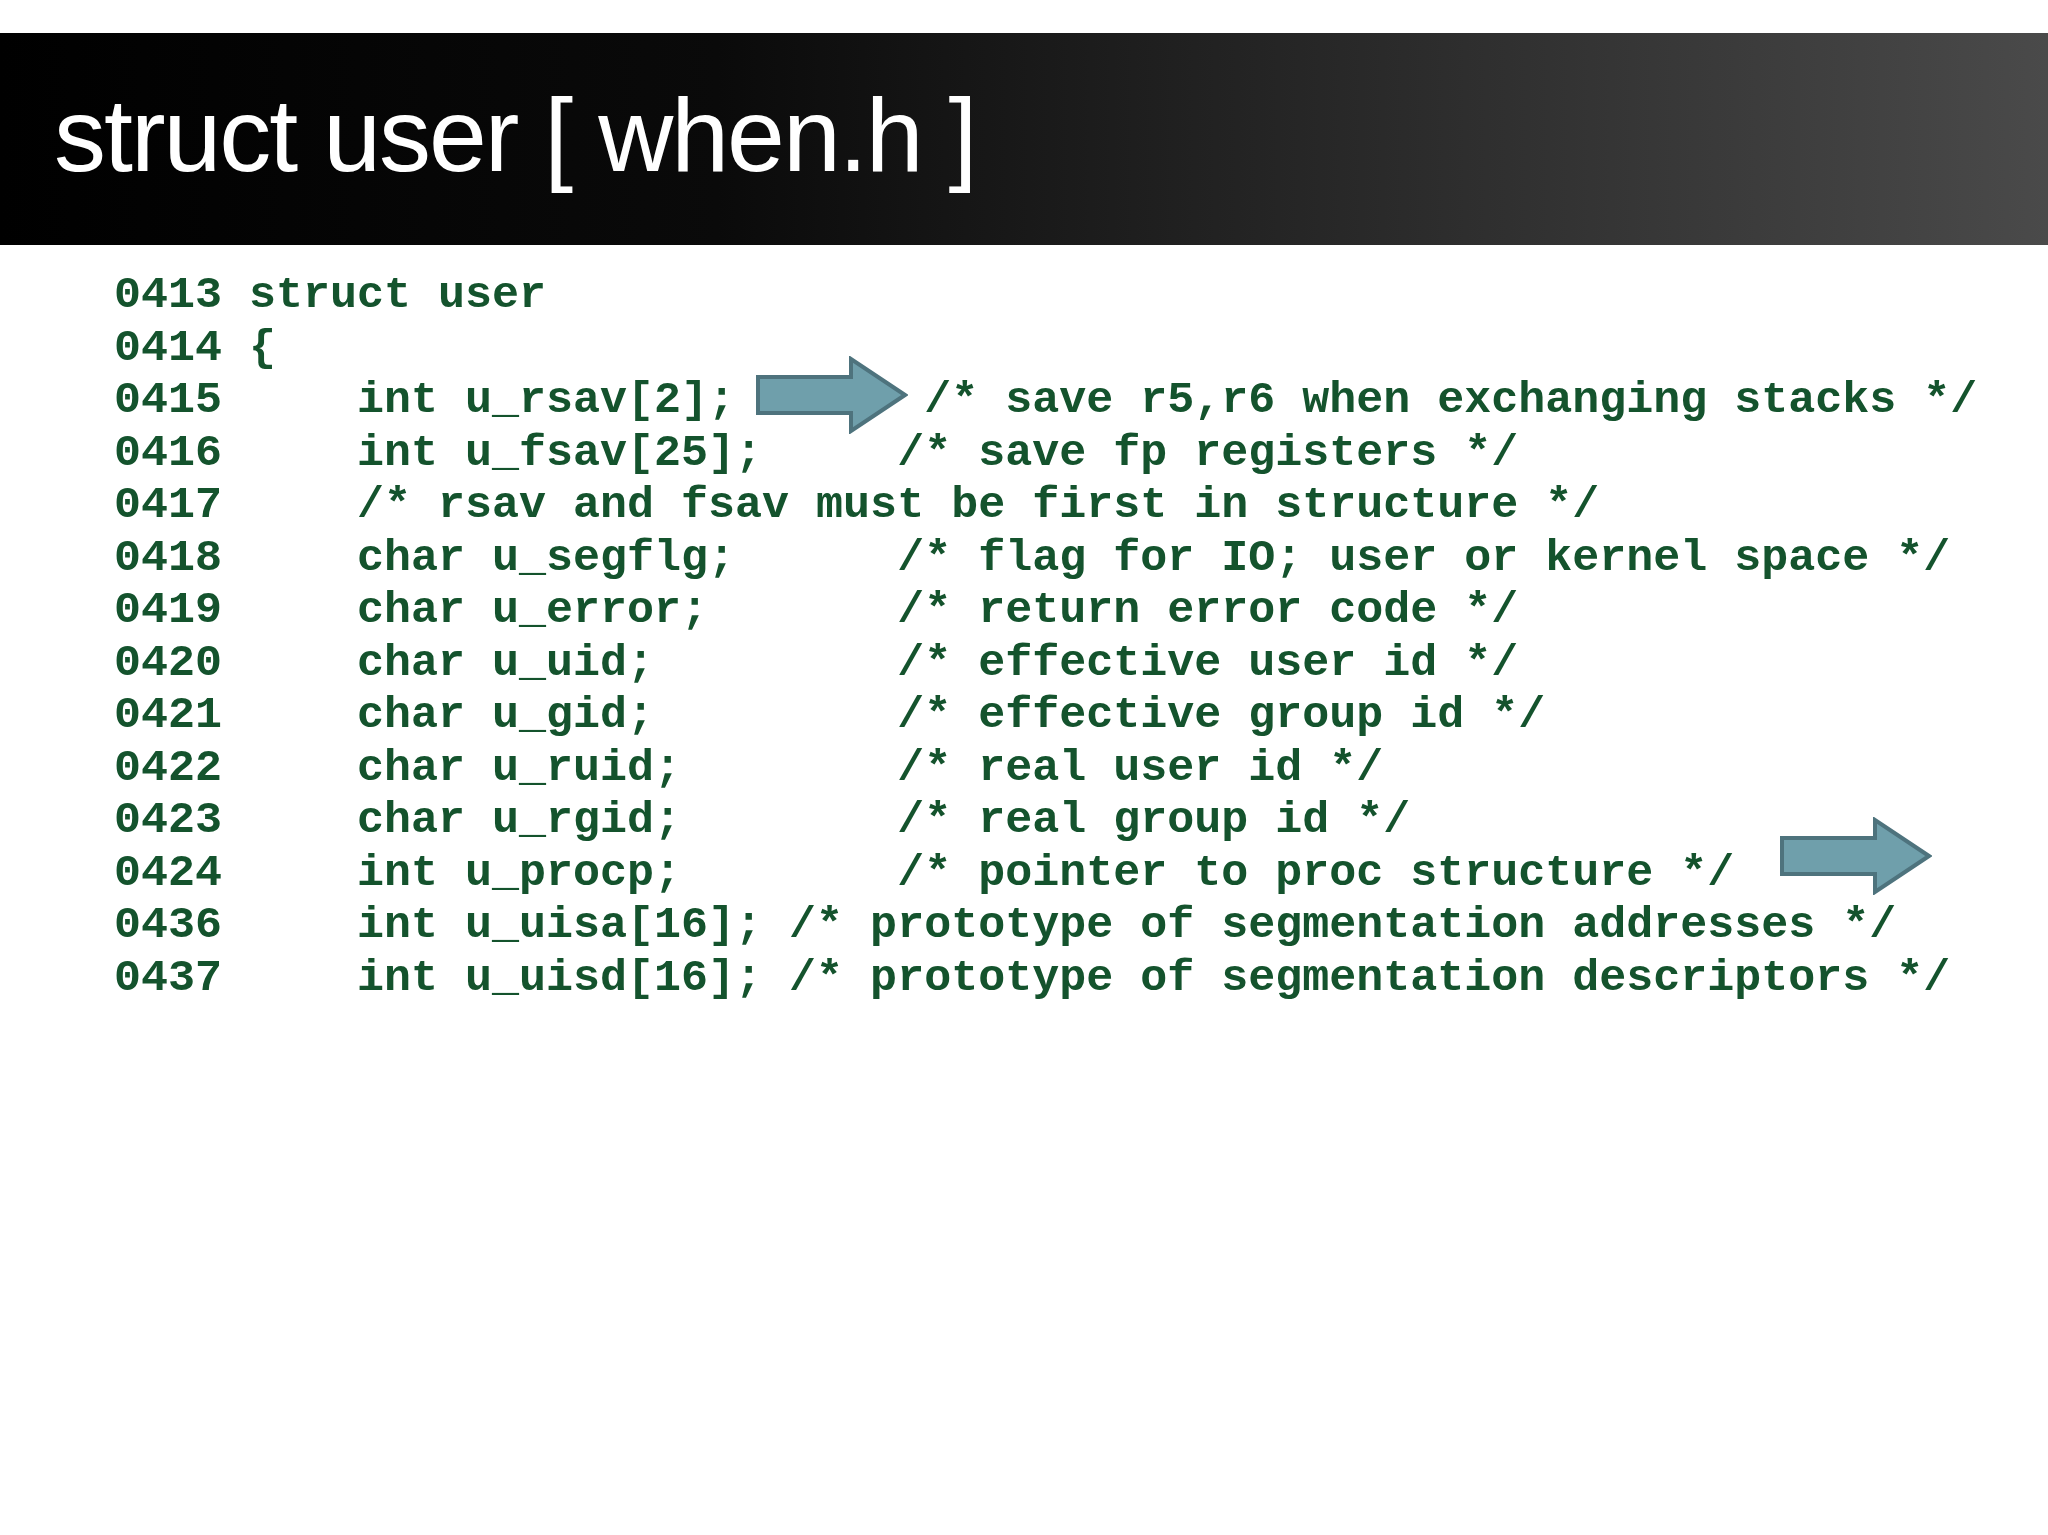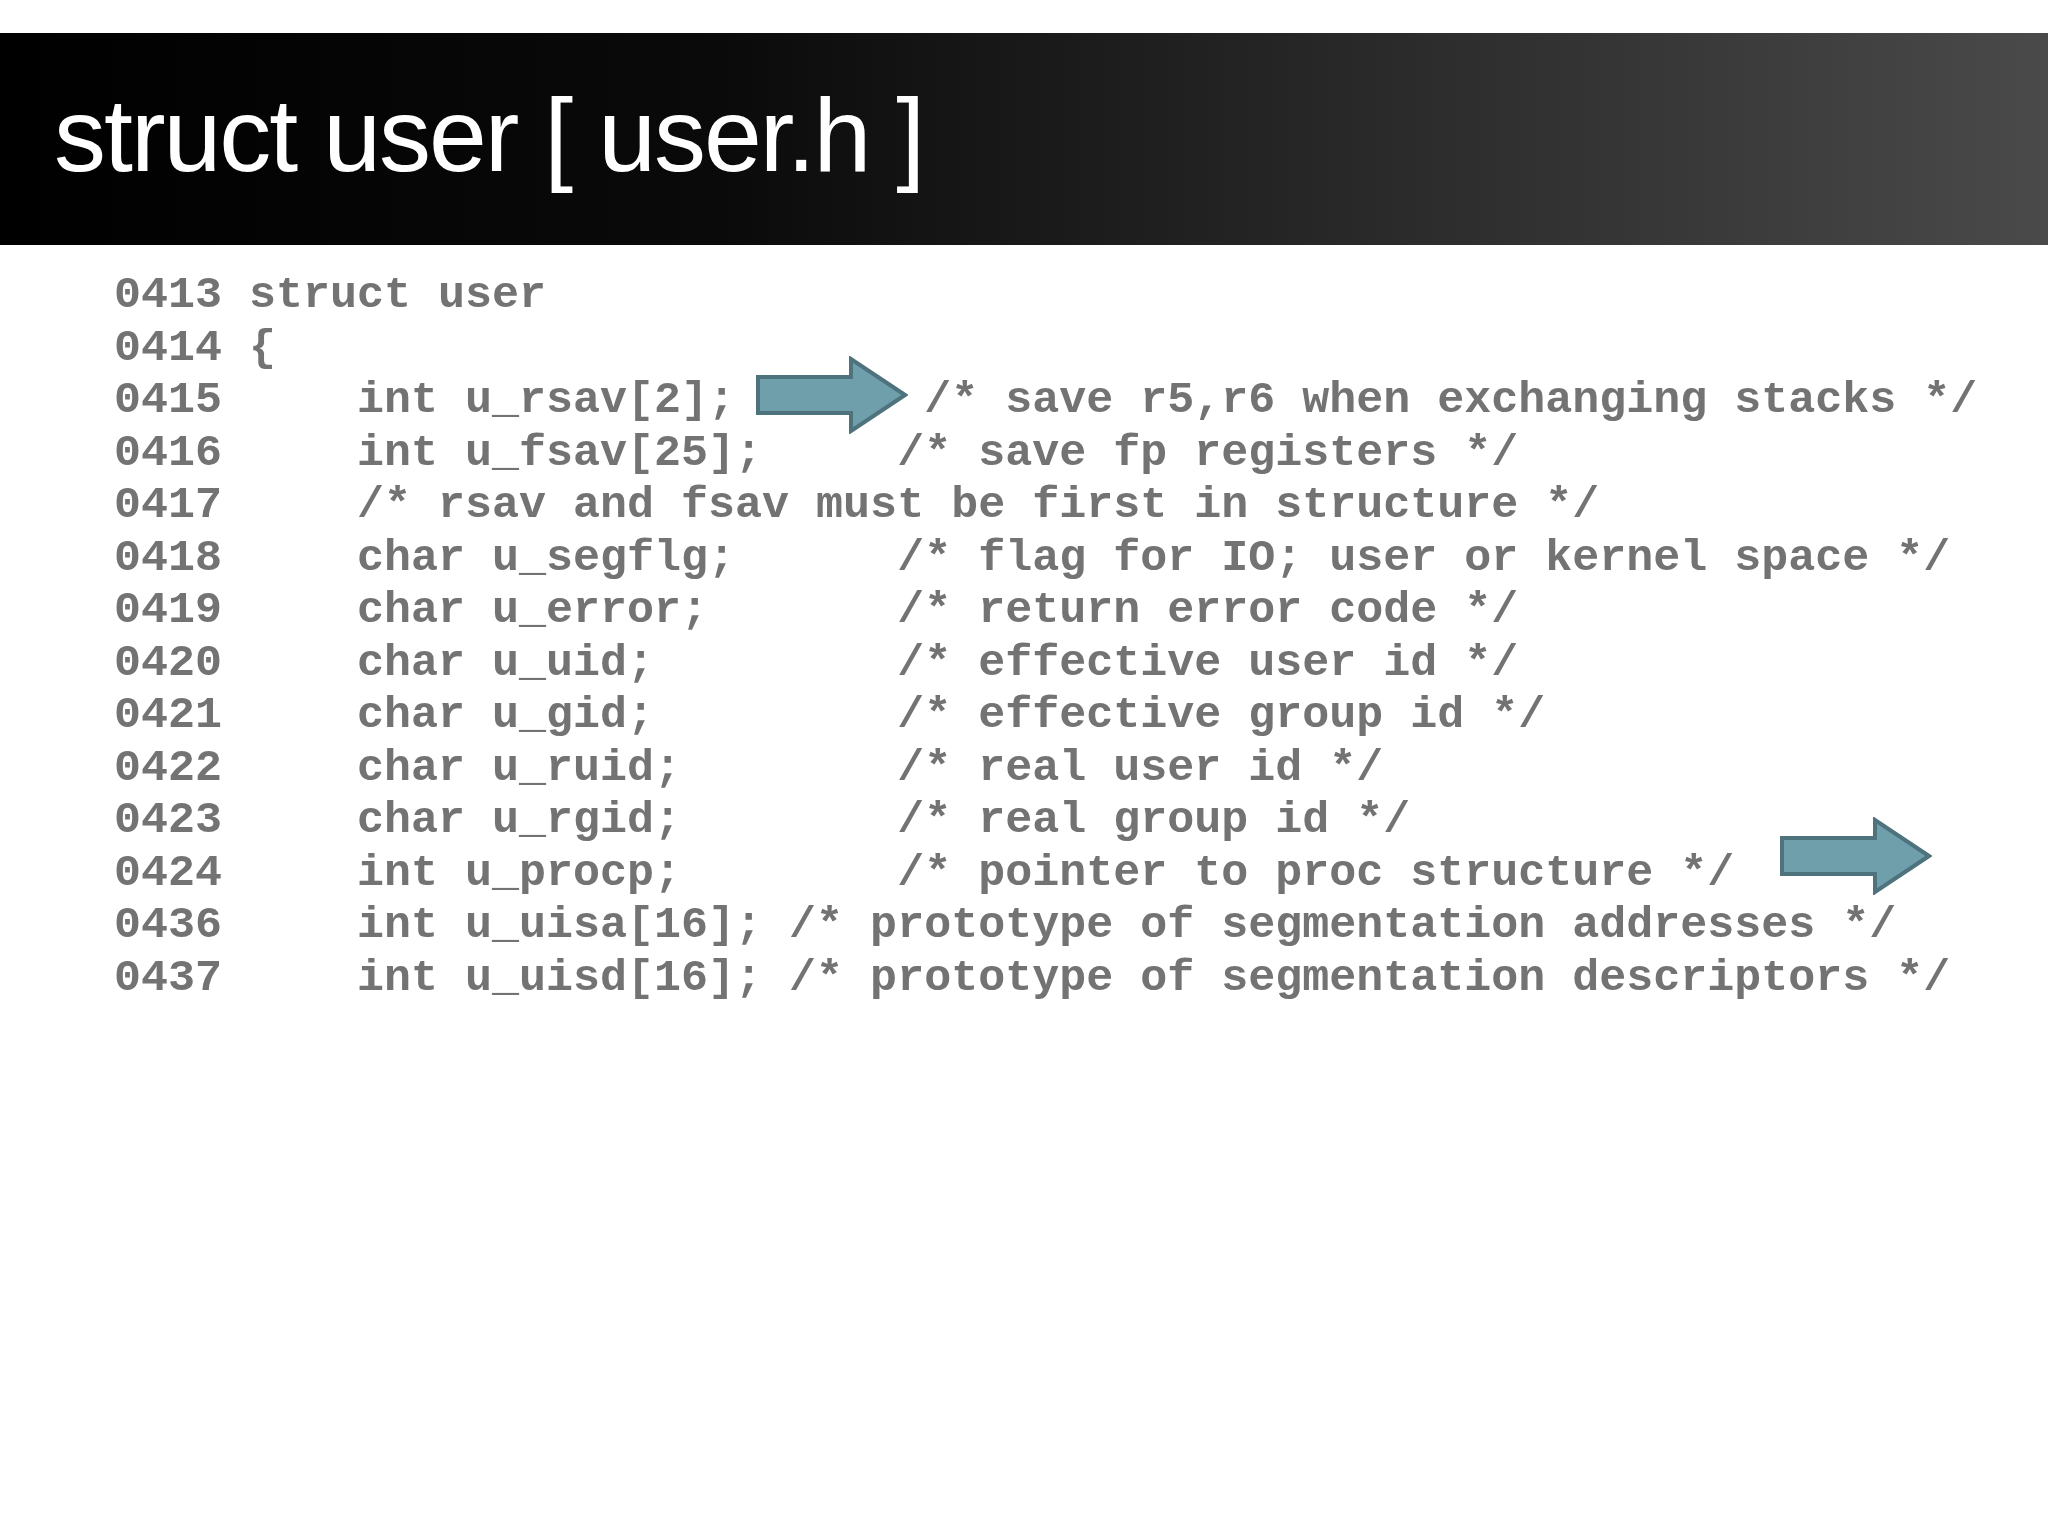--- a/index.html
+++ b/index.html
@@ -38,41 +38,41 @@
   }
   .code-block {
     position: absolute;
     left: 114px;
     top: 270px;
     margin: 0;
     font-family: "Liberation Mono", "DejaVu Sans Mono", monospace;
     font-weight: bold;
     font-size: 45px;
     line-height: 52.5px;
-    color: #737373;
+    color: #14532d;
   }
   .code-line {
     white-space: pre;
     height: 52.5px;
   }
   .arrow {
     position: absolute;
     width: 152px;
     height: 78px;
   }
   .arrow-1 { left: 756px; top: 356px; }
   .arrow-2 { left: 1780px; top: 817px; }
 </style>
 </head>
 <body>
 
 <div class="page">
 
   <div class="header-bar">
-    <div class="slide-title">struct user [ user.h ]</div>
+    <div class="slide-title">struct user [ when.h ]</div>
   </div>
 
   <pre class="code-block"><div class="code-line">0413 struct user</div><div class="code-line">0414 {</div><div class="code-line">0415     int u_rsav[2];       /* save r5,r6 when exchanging stacks */</div><div class="code-line">0416     int u_fsav[25];     /* save fp registers */</div><div class="code-line">0417     /* rsav and fsav must be first in structure */</div><div class="code-line">0418     char u_segflg;      /* flag for IO; user or kernel space */</div><div class="code-line">0419     char u_error;       /* return error code */</div><div class="code-line">0420     char u_uid;         /* effective user id */</div><div class="code-line">0421     char u_gid;         /* effective group id */</div><div class="code-line">0422     char u_ruid;        /* real user id */</div><div class="code-line">0423     char u_rgid;        /* real group id */</div><div class="code-line">0424     int u_procp;        /* pointer to proc structure */</div><div class="code-line">0436     int u_uisa[16]; /* prototype of segmentation addresses */</div><div class="code-line">0437     int u_uisd[16]; /* prototype of segmentation descriptors */</div></pre>
 
   <svg class="arrow arrow-1" viewBox="0 0 152 78">
     <polygon points="2,21 95,21 95,3 149,39 95,75 95,57 2,57" stroke-width="4" stroke-linejoin="miter" fill="#6f9fab" stroke="#4e737d"></polygon>
   </svg>
 
   <svg class="arrow arrow-2" viewBox="0 0 152 78">
     <polygon points="2,21 95,21 95,3 149,39 95,75 95,57 2,57" stroke-width="4" stroke-linejoin="miter" fill="#6f9fab" stroke="#4e737d"></polygon>

